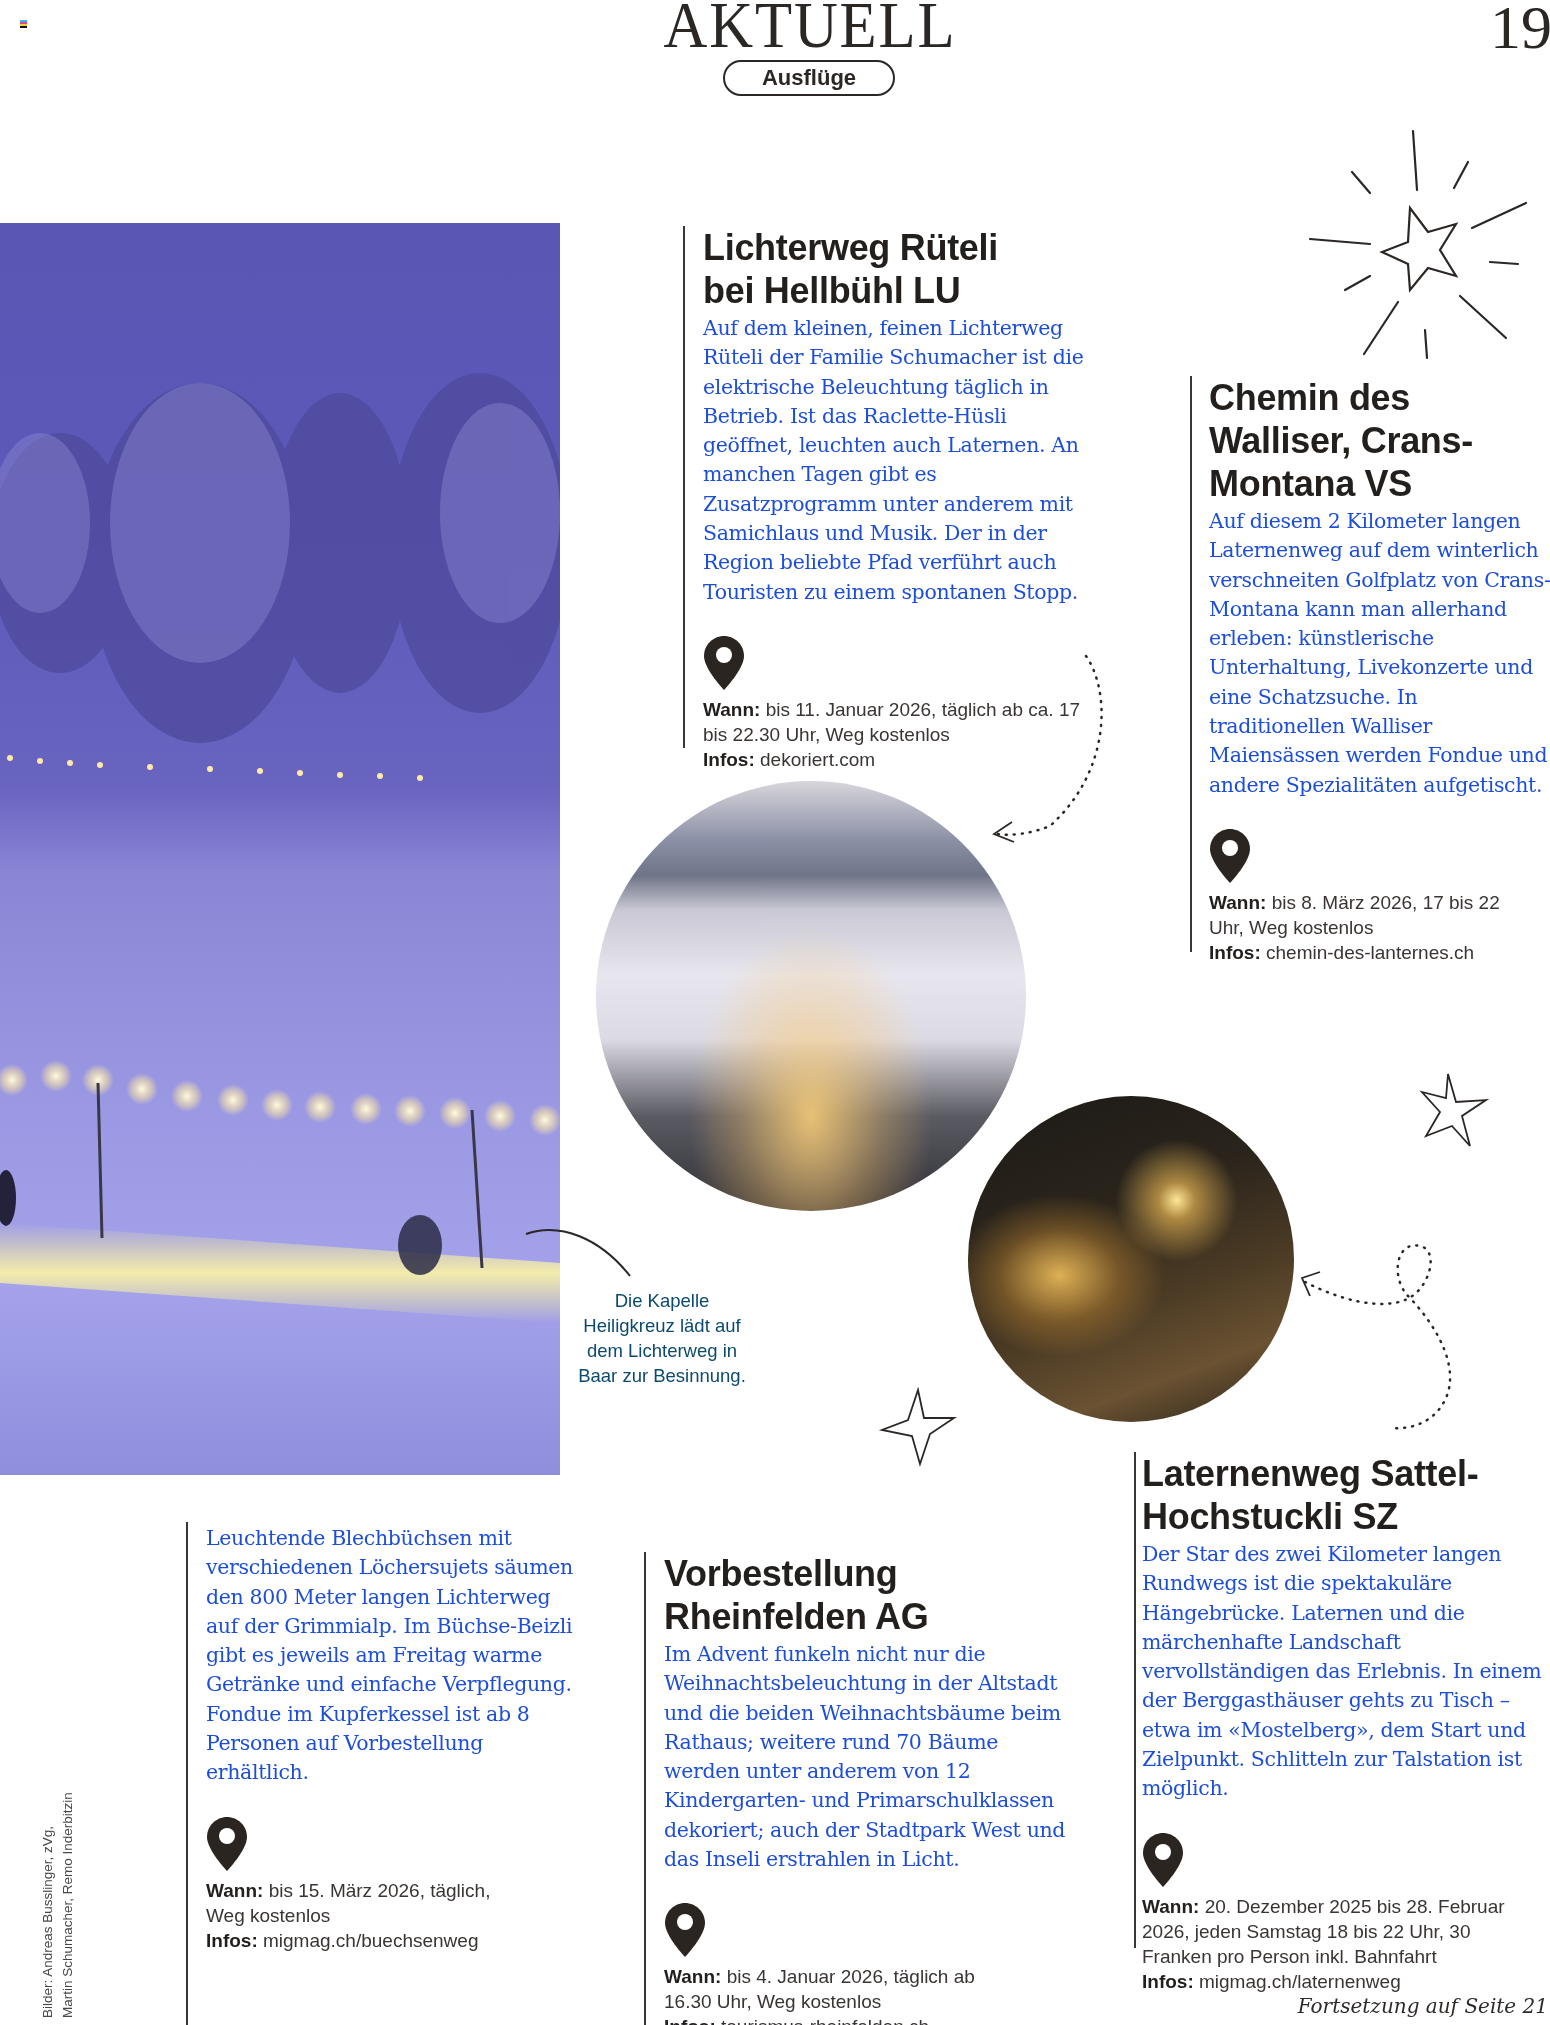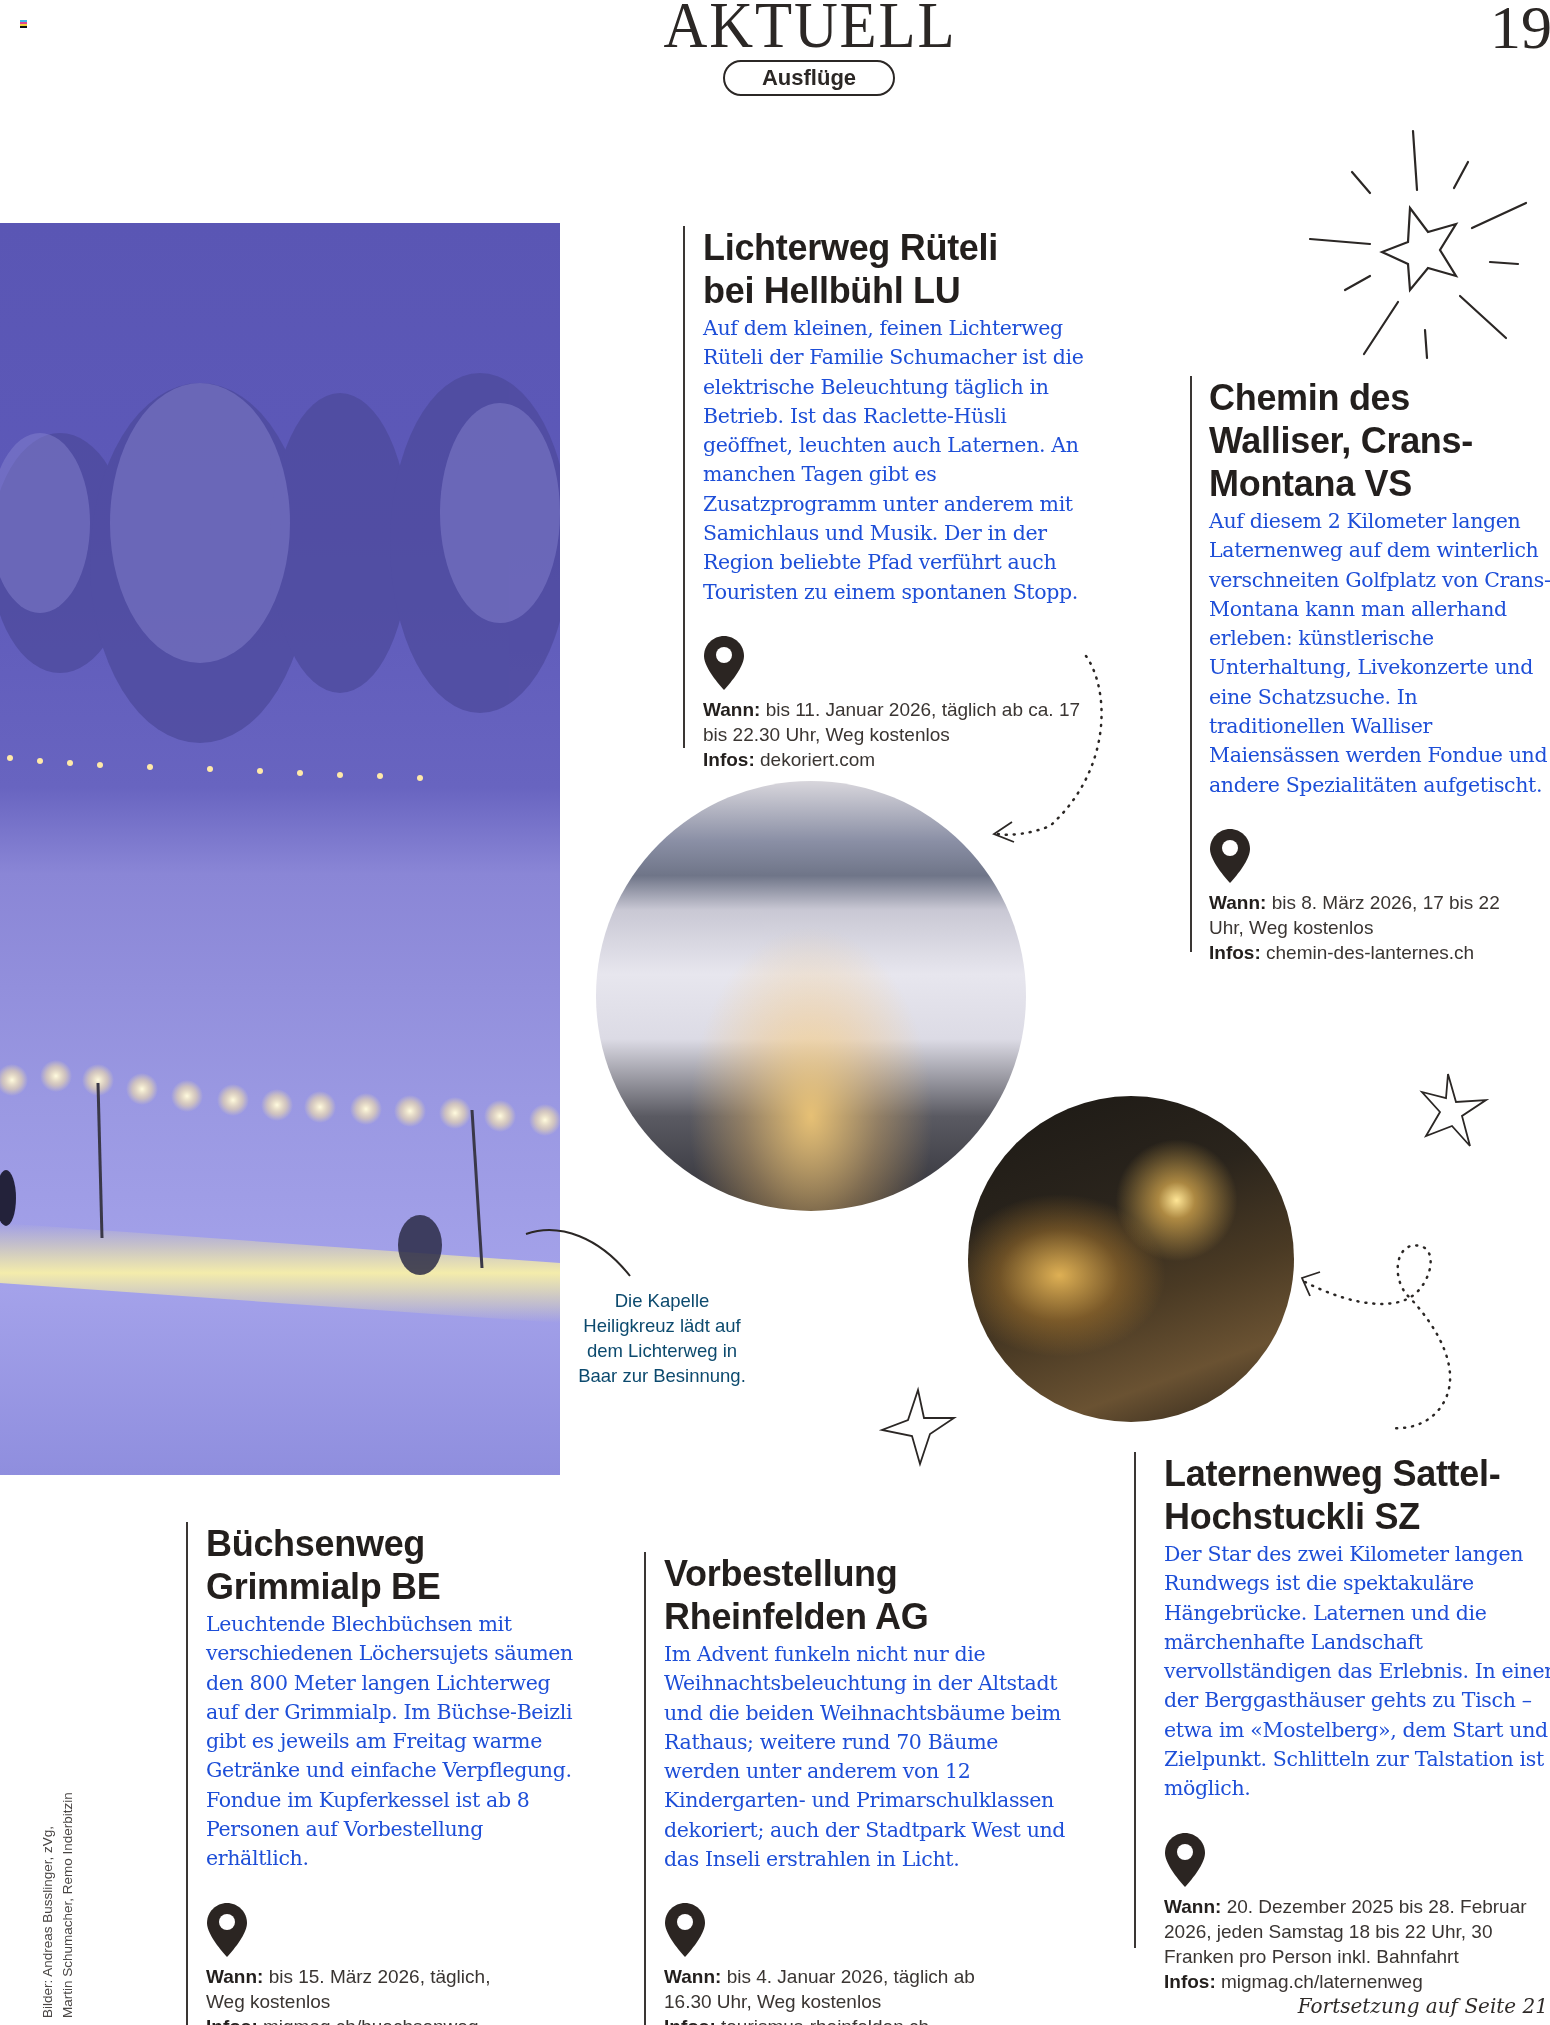--- a/index.html
+++ b/index.html
@@ -190,40 +190,39 @@
   </div>
 </div>
 
 <div class="circle circle-1"></div>
 <div class="circle circle-2"></div>
 
 <div class="abs caption">Die Kapelle Heiligkreuz lädt auf dem Lichterweg in Baar zur Besinnung.</div>
 
 <div class="article" style="left:1134px; top:1452px; width:416px;">
   <div class="rule" style="height:496px;"></div>
-  <div style="padding-left:30px;">
+  <div style="padding-left:8px;">
     <h2 style="width:400px;">Laternenweg Sattel-Hochstuckli SZ</h2>
     <p class="body" style="width:400px;">Der Star des zwei Kilometer langen Rundwegs ist die spektakuläre Hängebrücke. Laternen und die märchenhafte Landschaft vervollständigen das Erlebnis. In einem der Berggasthäuser gehts zu Tisch – etwa im «Mostelberg», dem Start und Zielpunkt. Schlitteln zur Talstation ist möglich.</p>
     <svg class="pin" viewBox="0 0 42 56">
         <path d="M21 1C10 1 1 10 1 21c0 13 20 34 20 34s20-21 20-34C41 10 32 1 21 1z" fill="#2b2522"></path>
         <circle cx="21" cy="20" r="8" fill="#fff"></circle>
       </svg>
     <div class="facts" style="width:400px;">
       <b>Wann:</b>
       <span>20. Dezember 2025 bis 28. Februar 2026, jeden Samstag 18 bis 22 Uhr, 30 Franken pro Person inkl. Bahnfahrt</span><br>
       <b>Infos:</b>
       <span>migmag.ch/laternenweg</span>
     </div>
   </div>
 </div>
 
 <div class="article" style="left:186px; top:1522px; width:390px;">
   <div class="rule" style="height:503px;"></div>
   <div style="padding-left:20px;">
-    <h2 style="width:300px;">Büchsenweg Grimmialp BE</h2>
     <p class="body" style="width:370px;">Leuchtende Blechbüchsen mit verschiedenen Löchersujets säumen den 800 Meter langen Lichterweg auf der Grimmialp. Im Büchse-Beizli gibt es jeweils am Freitag warme Getränke und einfache Verpflegung. Fondue im Kupferkessel ist ab 8 Personen auf Vorbestellung erhältlich.</p>
     <svg class="pin" viewBox="0 0 42 56">
         <path d="M21 1C10 1 1 10 1 21c0 13 20 34 20 34s20-21 20-34C41 10 32 1 21 1z" fill="#2b2522"></path>
         <circle cx="21" cy="20" r="8" fill="#fff"></circle>
       </svg>
     <div class="facts" style="width:320px;">
       <b>Wann:</b>
       <span>bis 15. März 2026, täglich, Weg kostenlos</span><br>
       <b>Infos:</b>
       <span>migmag.ch/buechsenweg</span>

